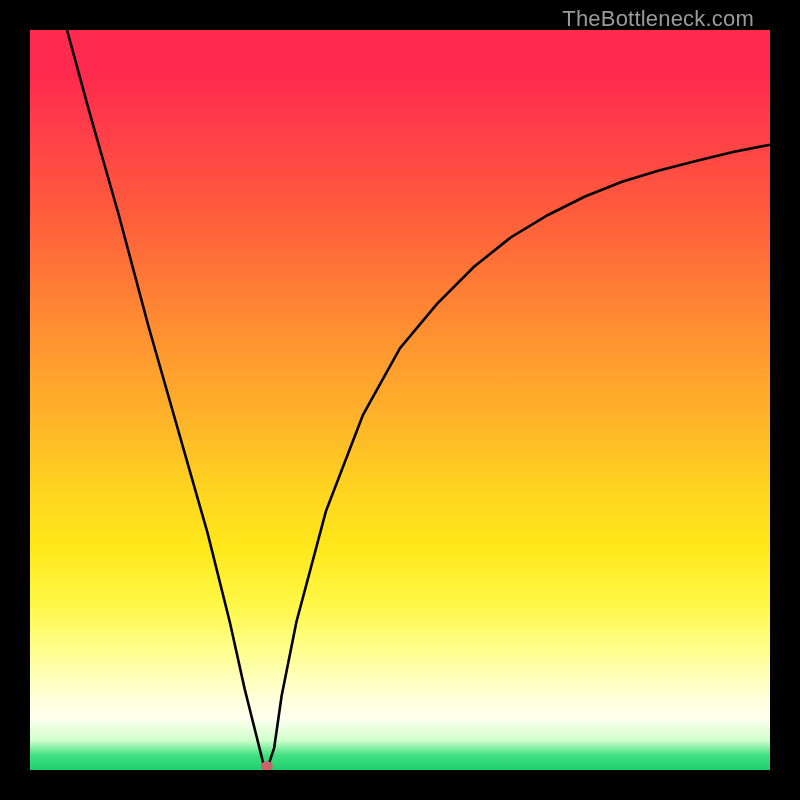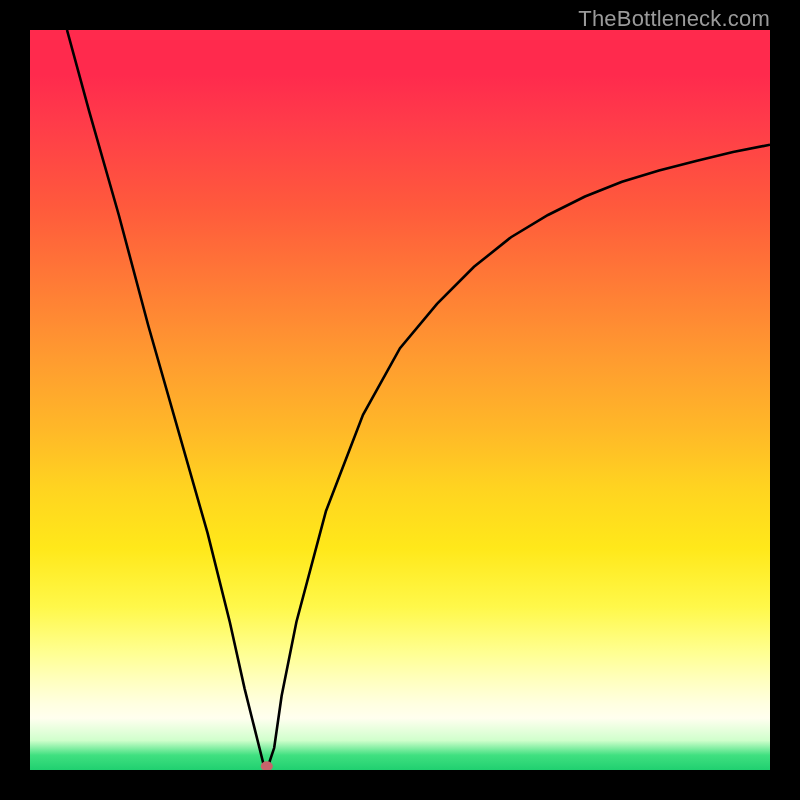--- a/index.html
+++ b/index.html
@@ -39,21 +39,21 @@
       #ffffc0 88%,
       #ffffe0 91%,
       #ffffef 93%,
       #d0ffcc 96%,
       #40e080 98%,
       #20d070 100%
     );
   }
   .watermark {
     position: absolute;
-    right: 30px;
+    right: 46px;
     top: 6px;
     color: #9a9a9a;
     font-size: 22px;
     font-weight: 400;
     letter-spacing: 0.2px;
   }
   svg.curve {
     position: absolute;
     left: 0;
     top: 0;

